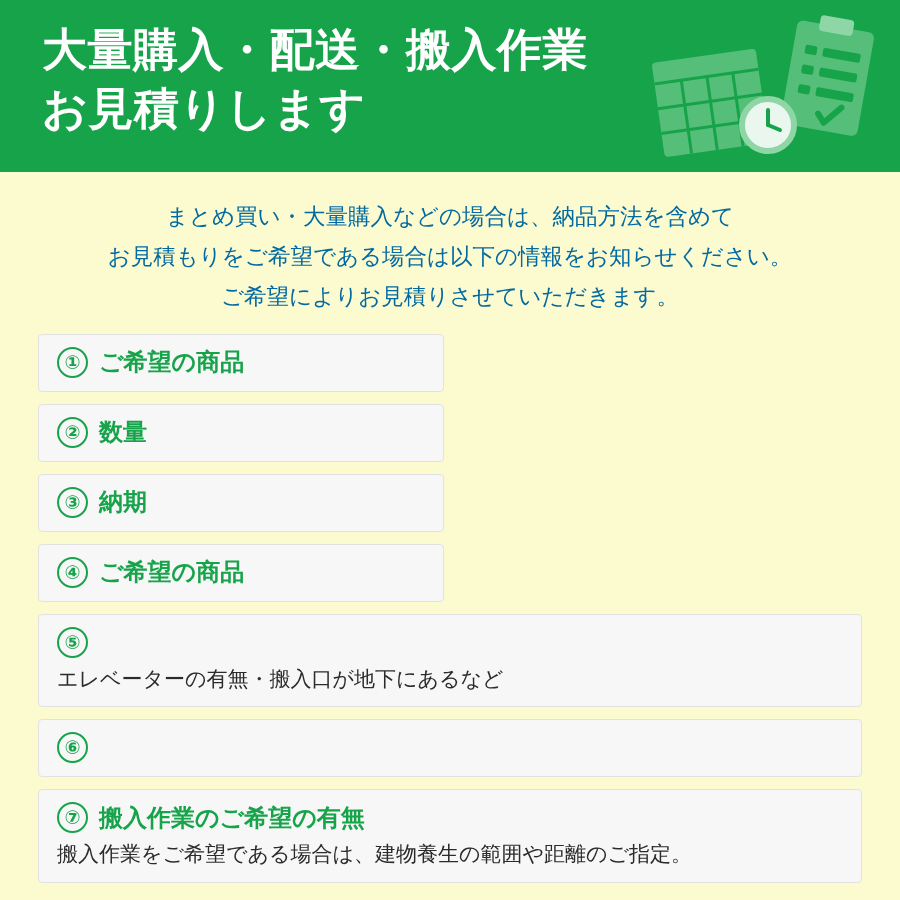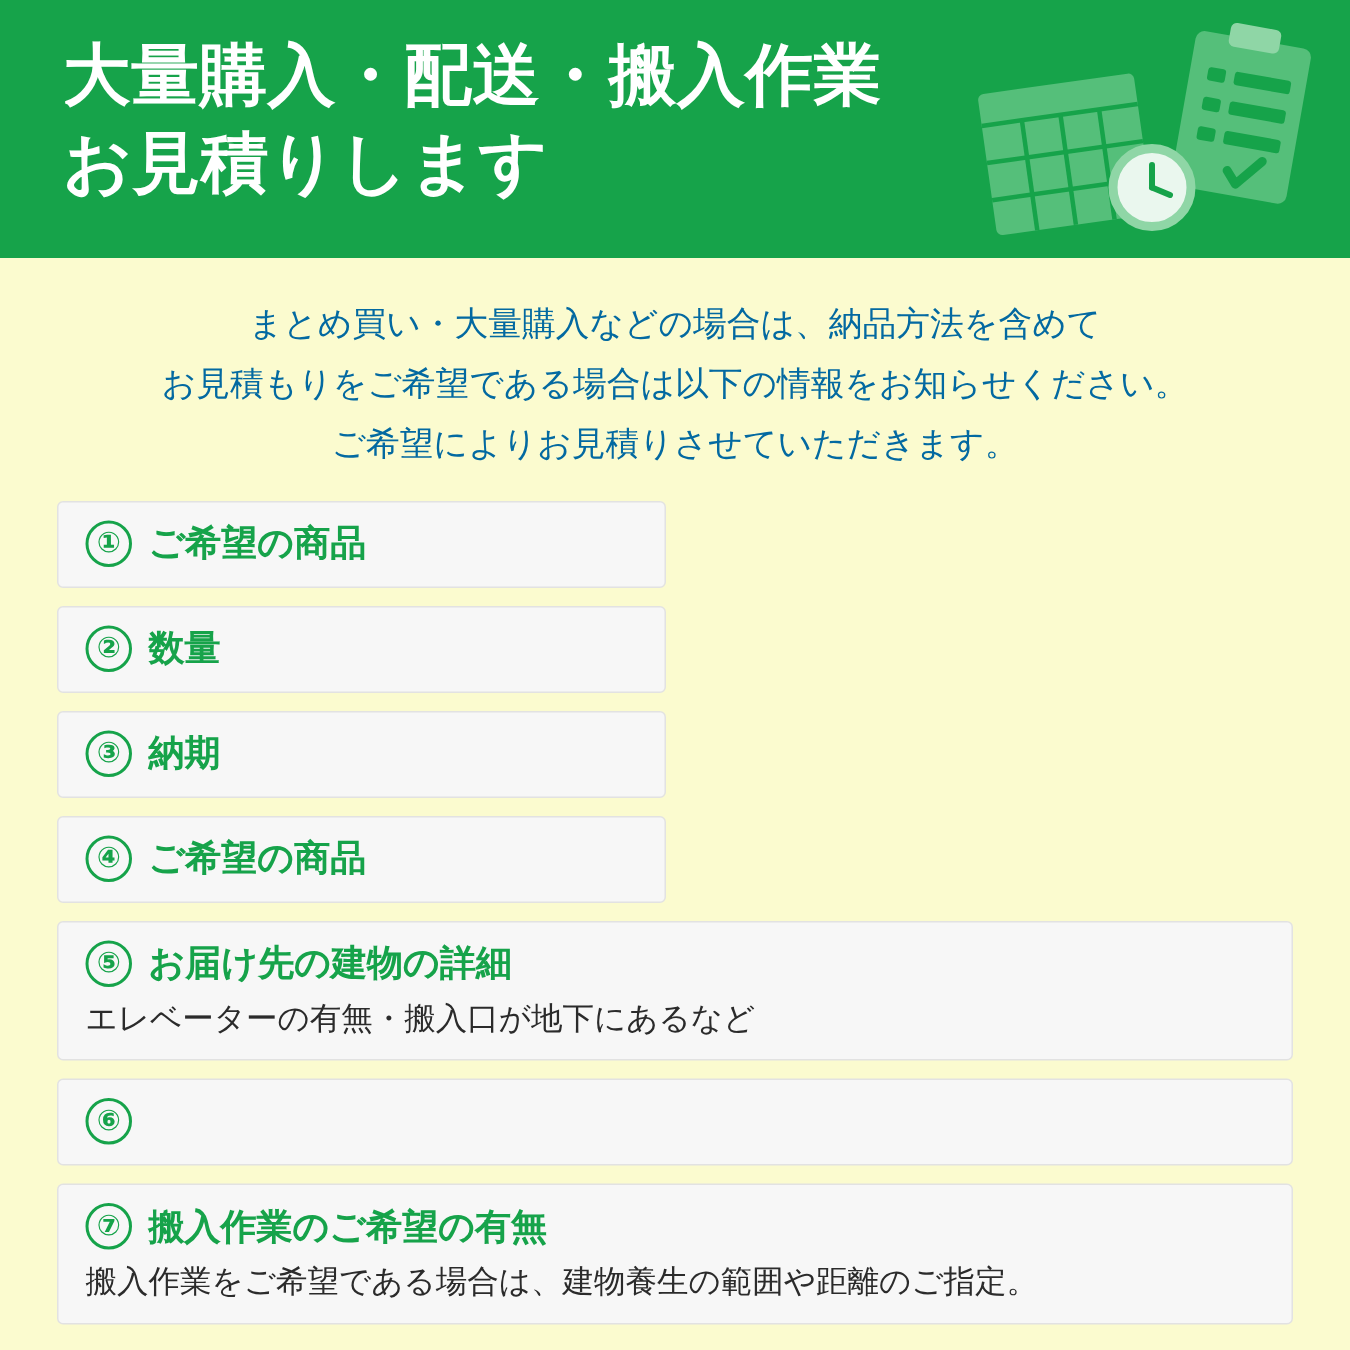--- a/index.html
+++ b/index.html
@@ -221,21 +221,20 @@
       <div class="card half">
         <div class="card-head">
           <span class="num">④</span>
           <span class="card-title">ご希望の商品</span>
         </div>
       </div>
 
       <div class="card full">
         <div class="card-head">
           <span class="num">⑤</span>
-          <span class="card-title">お届け先の建物の詳細</span>
         </div>
         <div class="card-sub">エレベーターの有無・搬入口が地下にあるなど</div>
       </div>
 
       <div class="card full">
         <div class="card-head">
           <span class="num">⑥</span>
         </div>
       </div>
 

